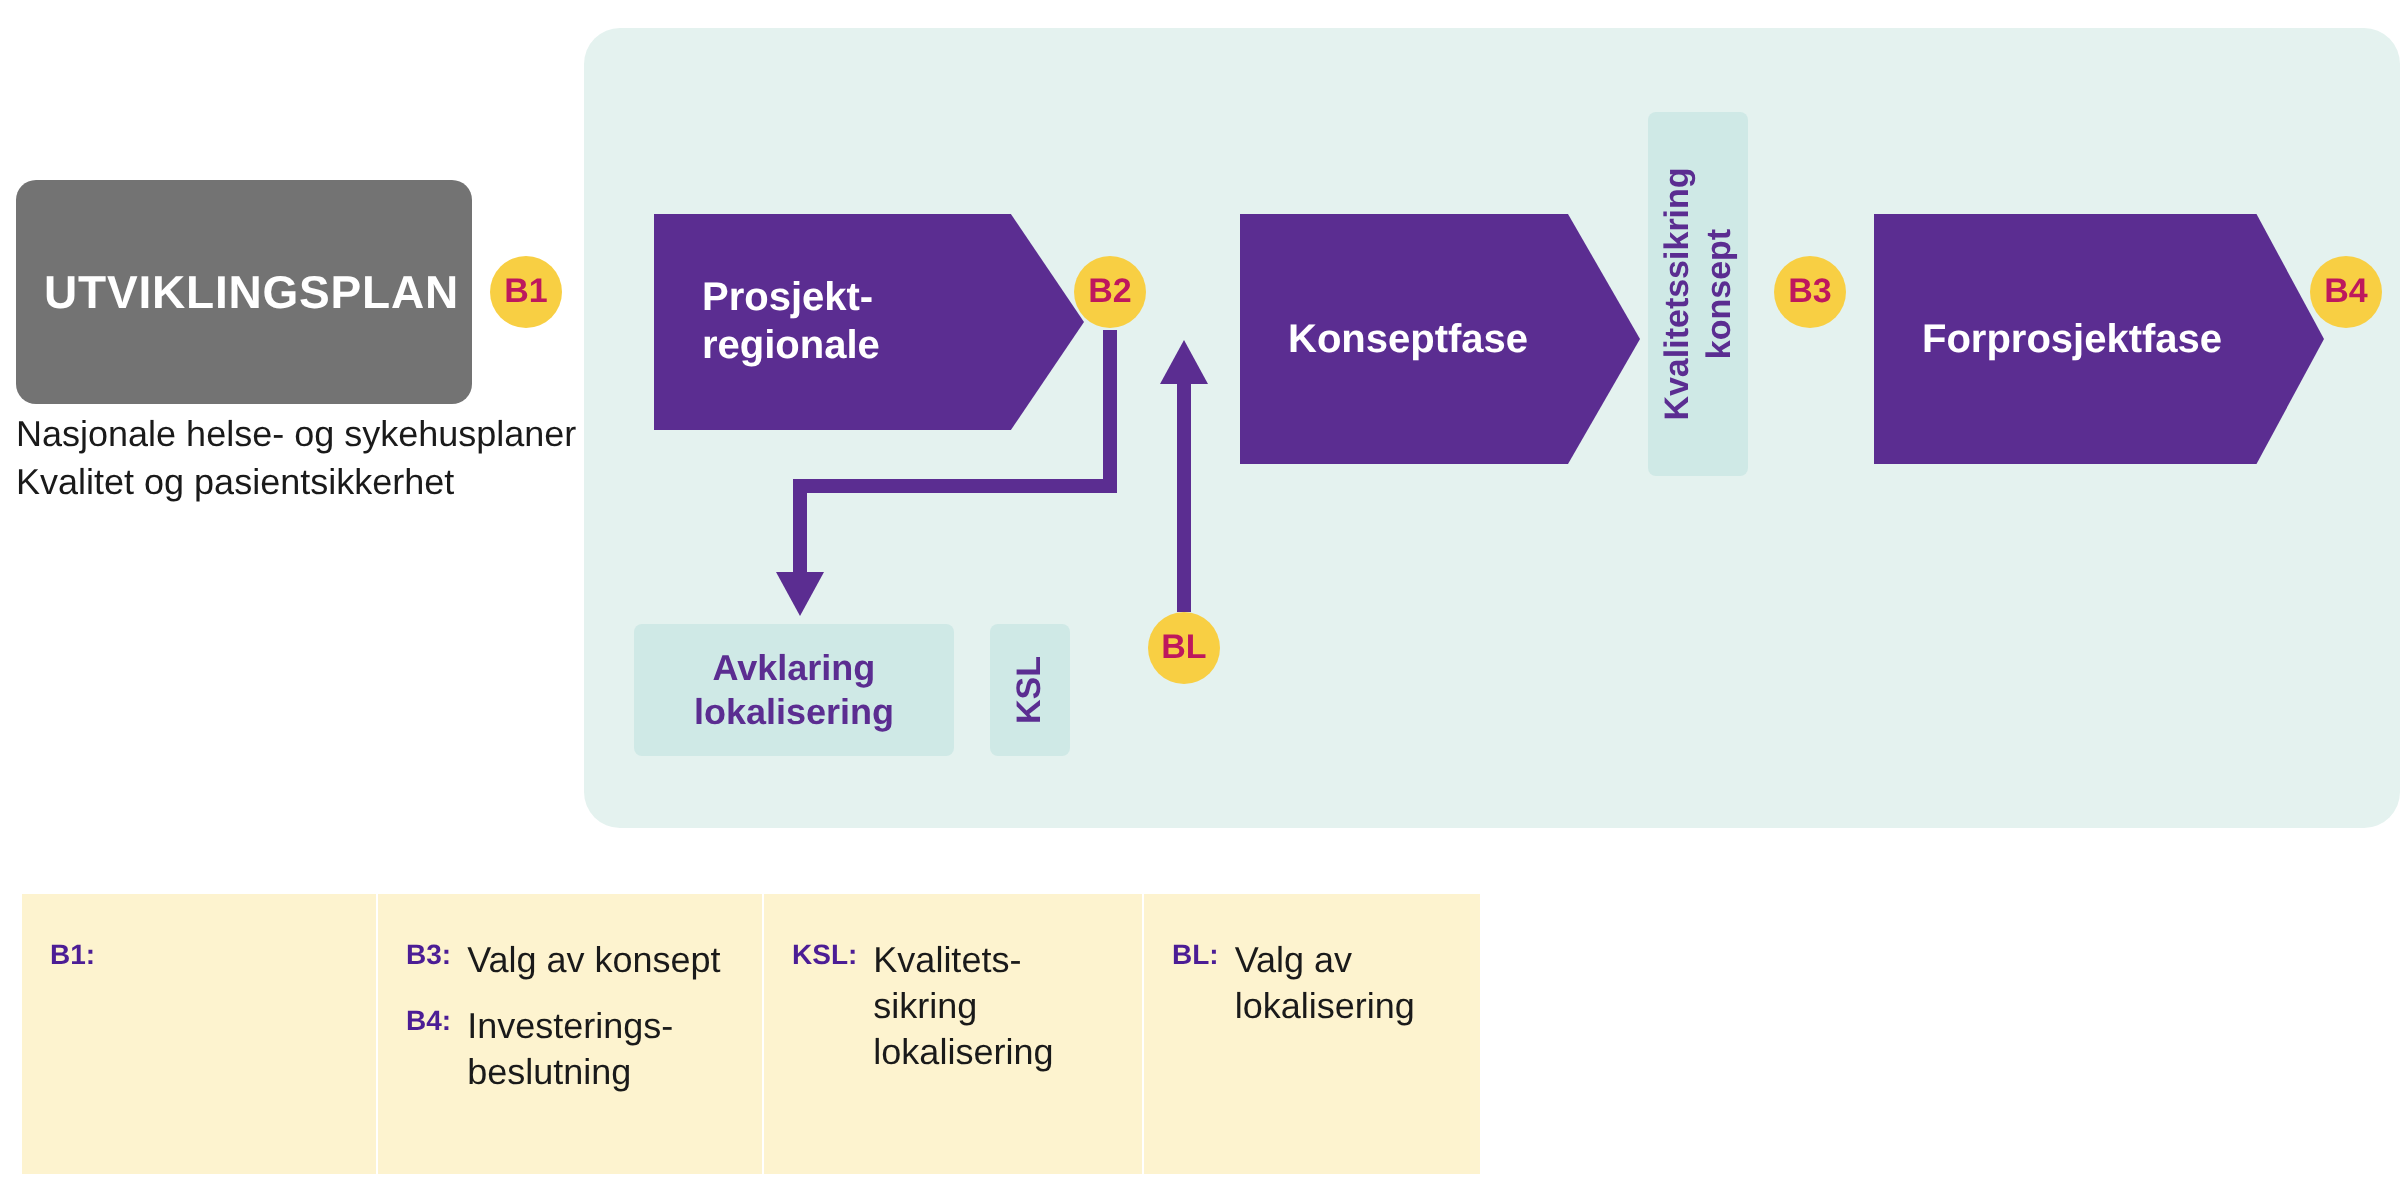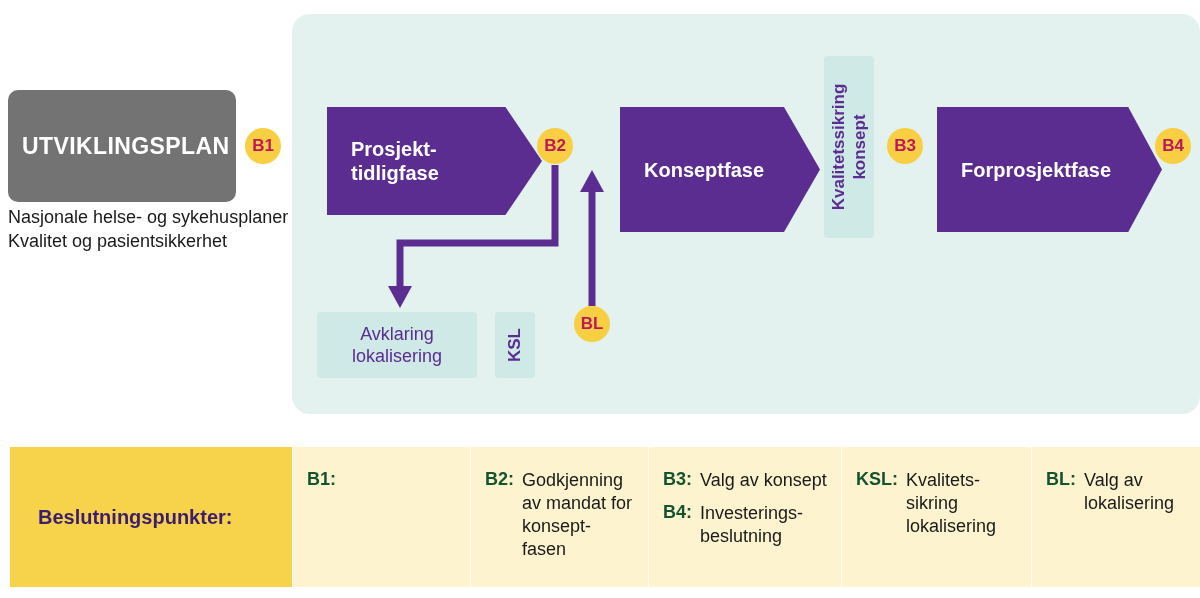--- a/index.html
+++ b/index.html
@@ -150,21 +150,21 @@
     top: 312px;
     width: 160px;
     height: 66px;
     background: #cfe9e6;
     border-radius: 4px;
     display: flex;
     align-items: center;
     justify-content: center;
     text-align: center;
     color: #5b2d91;
-    font-weight: normal;
+    font-weight: bold;
     font-size: 18px;
     line-height: 1.25;
   }
 
   
   .ksl-box {
     position: absolute;
     left: 495px;
     top: 312px;
     width: 40px;
@@ -220,23 +220,23 @@
   .legend-cell.w1 { width: 178px; }
   .legend-cell.w2 { width: 178px; }
   .legend-cell.w3 { width: 193px; }
   .legend-cell.w4 { width: 190px; }
   .legend-cell.w5 { width: 169px; }
   .legend-row {
     display: flex;
     margin-bottom: 10px;
   }
   .legend-code {
-    color: #14532d;
-    font-weight: bold;
-    font-size: 18px;
+    color: #4c1d95;
+    font-weight: bold;
+    font-size: 14px;
     white-space: nowrap;
     margin-right: 8px;
   }
   .legend-desc {
     color: #1a1a1a;
     font-size: 18px;
     line-height: 1.28;
   }
 </style>
 </head>
@@ -260,21 +260,21 @@
     <path d="M555,165 L555,243 L400,243 L400,290" stroke="#5b2d91" stroke-width="7" fill="none"></path>
     <polygon points="400,308 388,286 412,286" fill="#5b2d91"></polygon>
 
     <path d="M592,306 L592,188" stroke="#5b2d91" stroke-width="7" fill="none"></path>
     <polygon points="592,170 580,192 604,192" fill="#5b2d91"></polygon>
   </svg>
 
   <div class="arrow a1">
     <div class="txt">
       <div>Prosjekt-</div>
-      <div>tidligfase</div>
+      <div>regionale</div>
     </div>
   </div>
   <div class="arrow a2">
     <div class="txt">
       <div>Konseptfase</div>
     </div>
   </div>
   <div class="arrow a3">
     <div class="txt">
       <div>Forprosjektfase</div>
@@ -299,34 +299,27 @@
     <div class="vtext">KSL</div>
   </div>
 
   <div class="circle c-b1">B1</div>
   <div class="circle c-b2">B2</div>
   <div class="circle c-b3">B3</div>
   <div class="circle c-b4">B4</div>
   <div class="circle c-bl">BL</div>
 
   <div class="legend">
-    <div class="legend-title">Beslutningspunkter:</div>
 
     <div class="legend-cell w1">
       <div class="legend-row">
         <span class="legend-code">B1:</span>
       </div>
     </div>
 
-    <div class="legend-cell w2">
-      <div class="legend-row">
-        <span class="legend-code">B2:</span>
-        <span class="legend-desc">Godkjenning av mandat for konsept-fasen</span>
-      </div>
-    </div>
 
     <div class="legend-cell w3">
       <div class="legend-row">
         <span class="legend-code">B3:</span>
         <span class="legend-desc">Valg av konsept</span>
       </div>
       <div class="legend-row">
         <span class="legend-code">B4:</span>
         <span class="legend-desc">Investerings-beslutning</span>
       </div>

